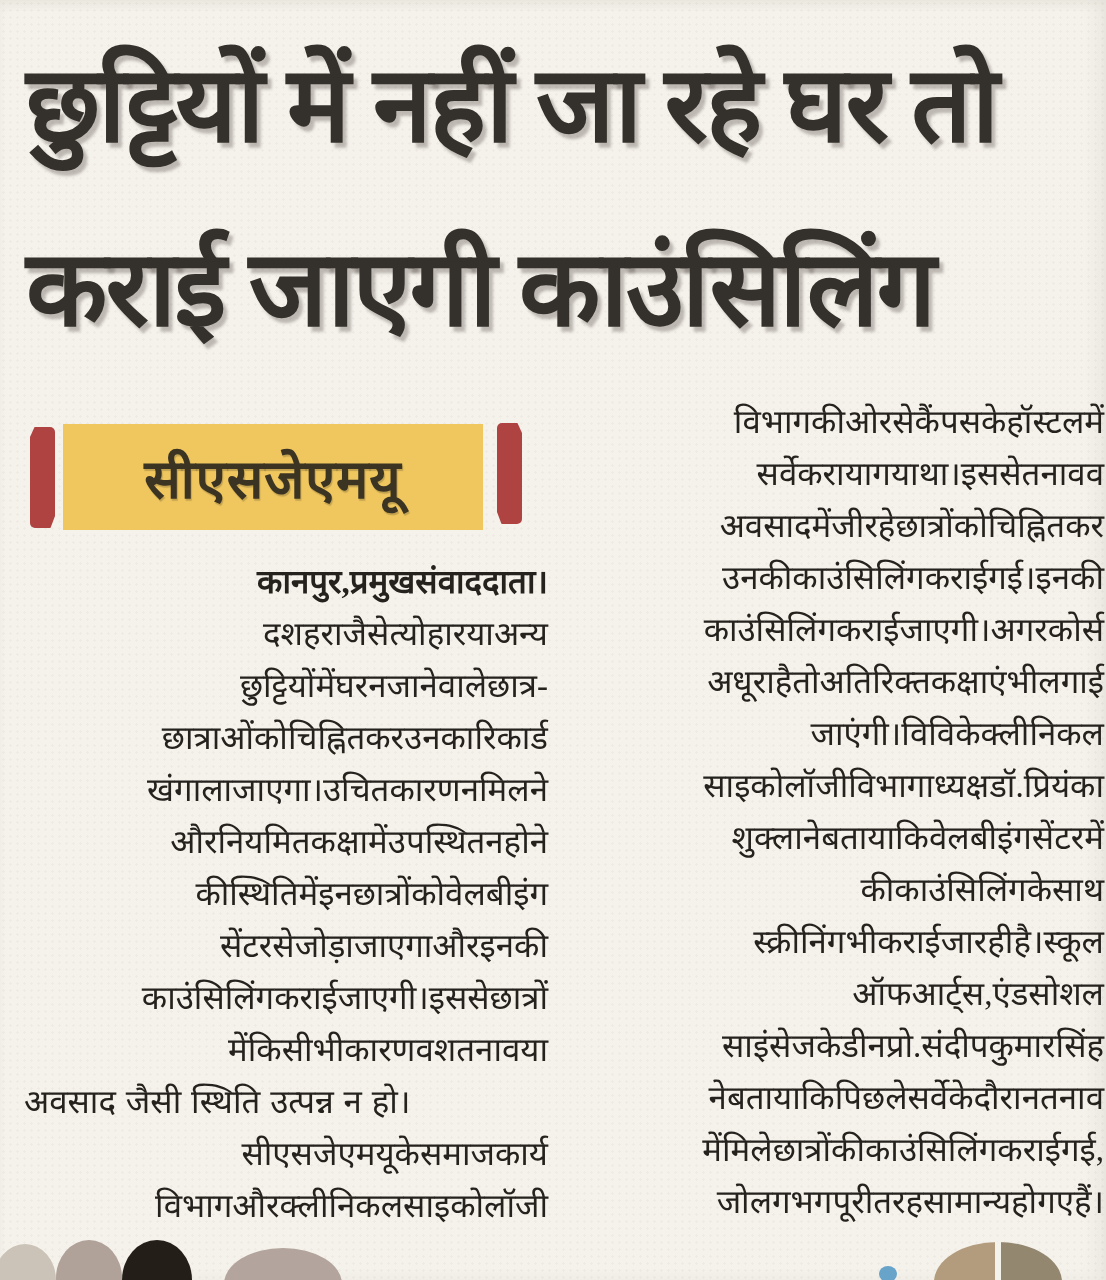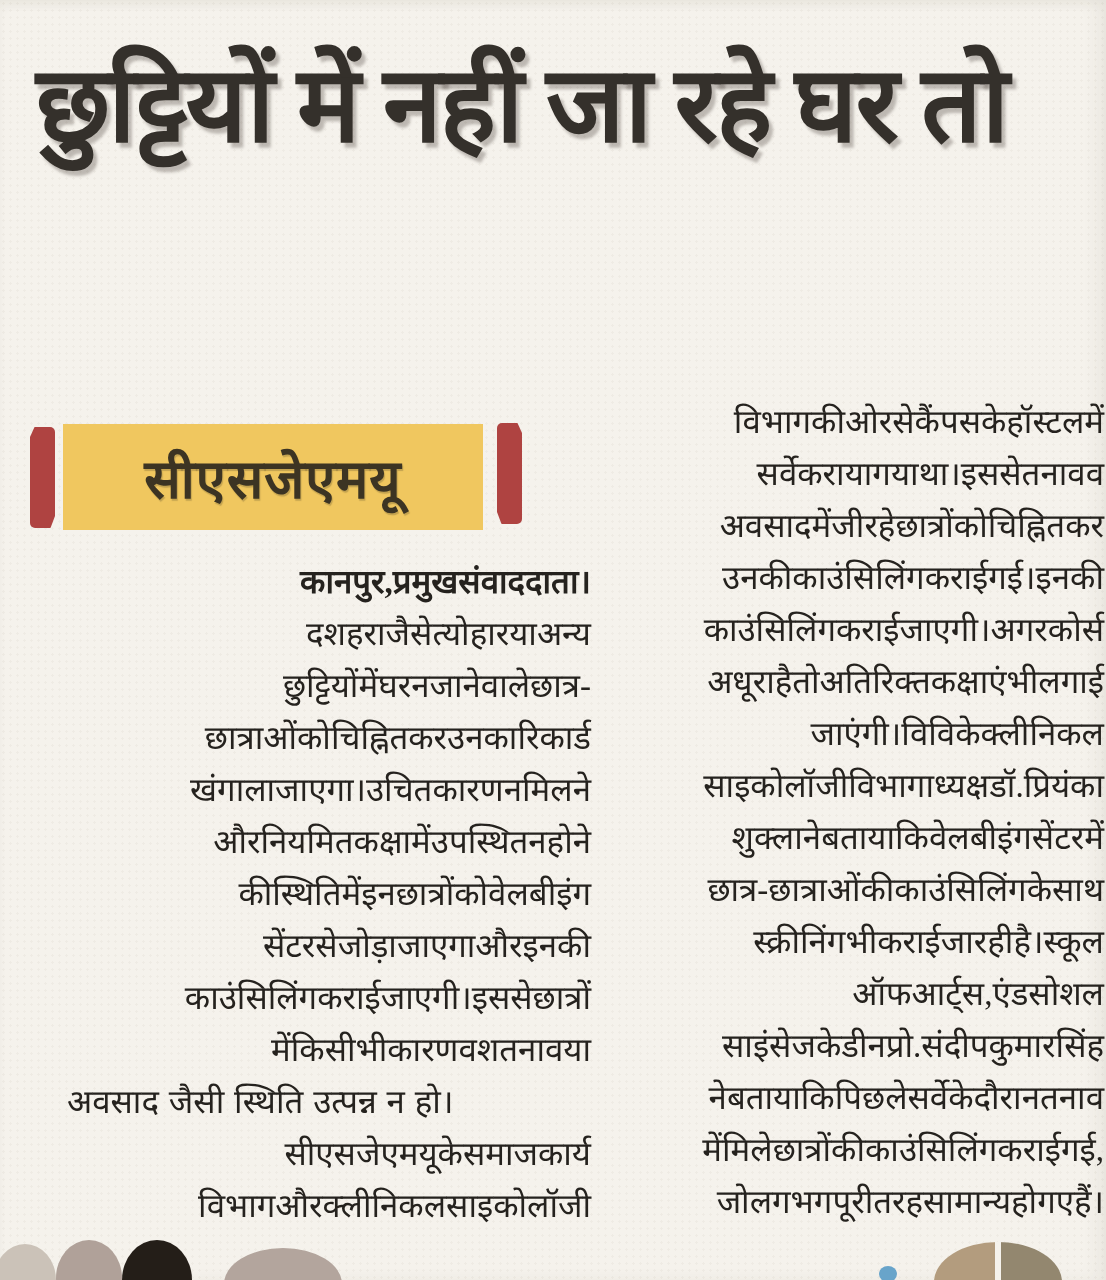--- a/index.html
+++ b/index.html
@@ -23,21 +23,21 @@
     position: absolute;
     left: 26px; top: 14px;
     width: 1062px;
     font-weight: 700;
     color: #34302b;
     font-size: 106px;
     line-height: 184px;
     letter-spacing: -2px;
     text-shadow: 4px 5px 3px rgba(70,63,55,0.32);
   }
-  .headline .hl-line { white-space: nowrap; margin-left: 10px; }
+  .headline .hl-line { white-space: nowrap; }
 
   
   .kicker-row { position: absolute; left: 30px; top: 421px; width: 496px; height: 110px; }
   .kicker-bar {
     position: absolute; width: 25px; height: 101px;
     border-radius: 5px;
     clip-path: polygon(18% 0, 100% 0, 100% 88%, 82% 100%, 0 100%, 0 10%);
   }
   .kicker-bar.left  { left: 0;    top: 6px; }
   .kicker-bar.right { left: 467px; top: 2px; transform: scaleX(-1); }
@@ -46,21 +46,21 @@
     width: 420px; height: 106px;
     display: flex; align-items: center; justify-content: center;
   }
   .kicker-text {
     font-size: 54px; font-weight: 700; color: #3c3423; letter-spacing: 1px;
     text-shadow: 1px 2px 1px rgba(60,50,30,0.25);
   }
 
   
   .col { position: absolute; font-size: 33px; color: #25221e; }
-  .col-left  { left: 24px;  top: 556px; width: 524px; margin-left: 43px; }
+  .col-left  { left: 24px;  top: 556px; width: 524px; }
   .col-right { left: 564px; top: 396px; width: 540px; }
   .bodyline {
     display: flex;
     height: 52px;
     line-height: 52px;
     align-items: baseline;
     overflow: visible;
   }
   .bodyline.just   { justify-content: flex-end; }
   .bodyline.nojust { justify-content: flex-start; gap: 0.30em; }
@@ -82,20 +82,21 @@
   .oval-right .half { flex: 1 1 50%; height: 100%; }
   .oval-right .stripe { flex: 0 0 6px; height: 100%; background: #f5f2ec; }
 </style>
 </head>
 <body>
 
 <div id="page">
 
   <div class="headline">
     <div class="hl-line">छुट्टियों में नहीं जा रहे घर तो</div>
+    <div class="hl-line">कराई जाएगी काउंसिलिंग</div>
   </div>
 
   <div class="kicker-row">
     <div class="kicker-bar left" style="background-color: rgb(175, 67, 65);"></div>
     <div class="kicker-box" style="background-color: rgb(240, 199, 95);">
       <span class="kicker-text">सीएसजेएमयू</span>
     </div>
     <div class="kicker-bar right" style="background-color: rgb(175, 67, 65);"></div>
   </div>
 
@@ -268,21 +269,20 @@
       <div class="bodyline just">
         <span>शुक्ला</span>
         <span>ने</span>
         <span>बताया</span>
         <span>कि</span>
         <span>वेलबीइंग</span>
         <span>सेंटर</span>
         <span>में</span>
       </div>
       <div class="bodyline just">
-        <span>छात्र-छात्राओं</span>
         <span>की</span>
         <span>काउंसिलिंग</span>
         <span>के</span>
         <span>साथ</span>
       </div>
       <div class="bodyline just">
         <span>स्क्रीनिंग</span>
         <span>भी</span>
         <span>कराई</span>
         <span>जा</span>

